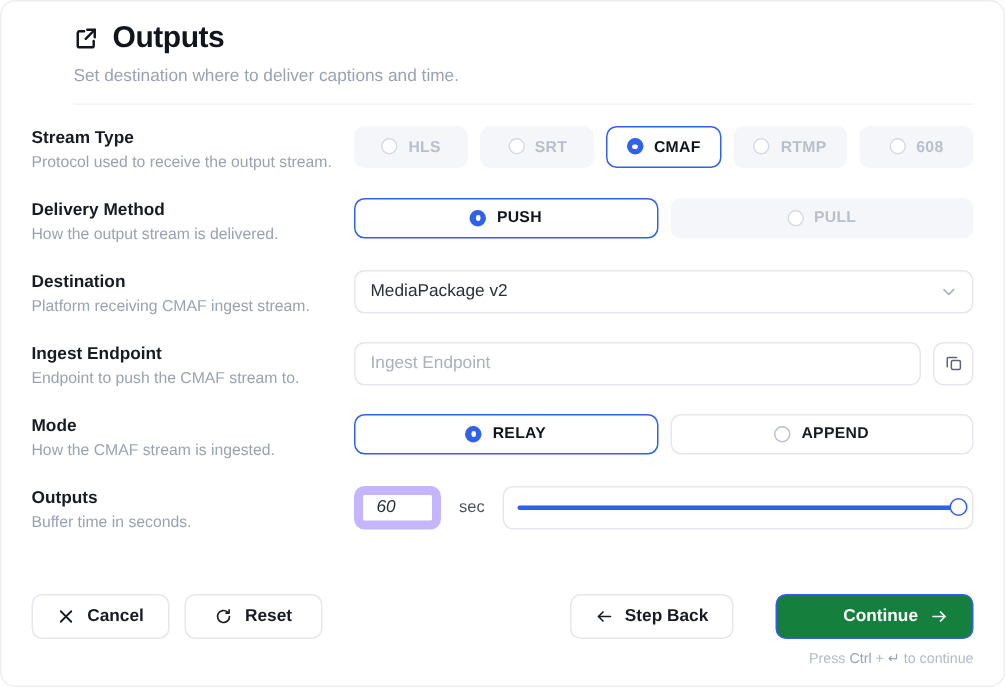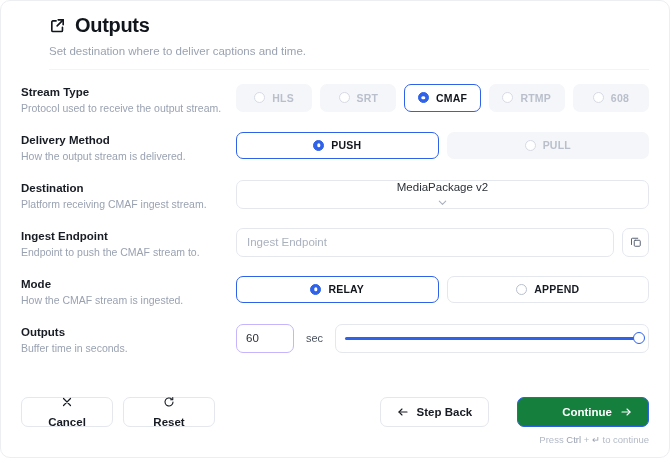--- a/index.html
+++ b/index.html
@@ -89,21 +89,20 @@
 
   
   .select {
     width: 100%; height: 29px;
     border: 1px solid #e4e7ee; border-radius: 7px;
     background: #ffffff;
     display: flex; align-items: center; justify-content: space-between;
     padding: 0 10px;
     font-size: 11.5px; color: #2b3038;
     cursor: pointer;
-    flex-direction: column;
   }
   .chev { width: 11px; height: 11px; color: #aab1bd; display: block; }
 
   
   .text-input {
     flex: 1 1 auto; height: 29px;
     border: 1px solid #e4e7ee; border-radius: 7px;
     background: #ffffff;
     padding: 0 10px;
     font-size: 11.5px; font-family: "Liberation Sans", sans-serif;
@@ -116,24 +115,24 @@
     border: 1px solid #e4e7ee; border-radius: 7px;
     background: #ffffff;
     display: flex; align-items: center; justify-content: center;
     cursor: pointer;
   }
   .copy-icon { width: 12px; height: 12px; color: #5b6374; display: block; }
 
   
   .num-input {
     width: 58px; height: 29px; flex: 0 0 auto;
-    border: 1px solid #c4b5fd; border-radius: 7px;
+    border: 6px solid #c4b5fd; border-radius: 7px;
     background: #ffffff; padding: 0 9px;
     font-size: 11.5px; font-family: "Liberation Sans", sans-serif;
-    color: #2b3038; outline: none;
+    color: #2b3038; outline: none; font-style: italic;
   }
   .unit { font-size: 11px; color: #4c5360; flex: 0 0 auto; margin-left: 4px; margin-right: 4px; }
   .slider-wrap {
     flex: 1 1 auto; height: 29px;
     border: 1px solid #e4e7ee; border-radius: 7px;
     background: #ffffff;
     display: flex; align-items: center;
     padding: 0 9px;
     cursor: pointer;
   }
@@ -160,21 +159,21 @@
   .footer-bar { display: flex; align-items: center; }
   .footer-left { display: flex; gap: 10px; }
   .footer-right { display: flex; gap: 28px; margin-left: auto; }
   .btn {
     height: 30px; border-radius: 7px;
     display: inline-flex; align-items: center; justify-content: center; gap: 8px;
     font-size: 11.5px; font-weight: bold;
     border: 1px solid #e4e7ee; background: #ffffff; color: #171b23;
     padding: 0 16px; cursor: pointer; user-select: none;
   }
-  .btn.wide { min-width: 92px; flex-direction: column; }
+  .btn.wide { min-width: 92px; }
   .btn-primary {
     background: #15803d; border-color: #2f5fe8; color: #ffffff;
     min-width: 106px;
     padding-left: 44px;
   }
   .btn-icon { width: 12px; height: 12px; display: block; }
   .hint {
     margin-top: 7px;
     text-align: right;
     font-size: 9.5px; color: #b3bac6;

